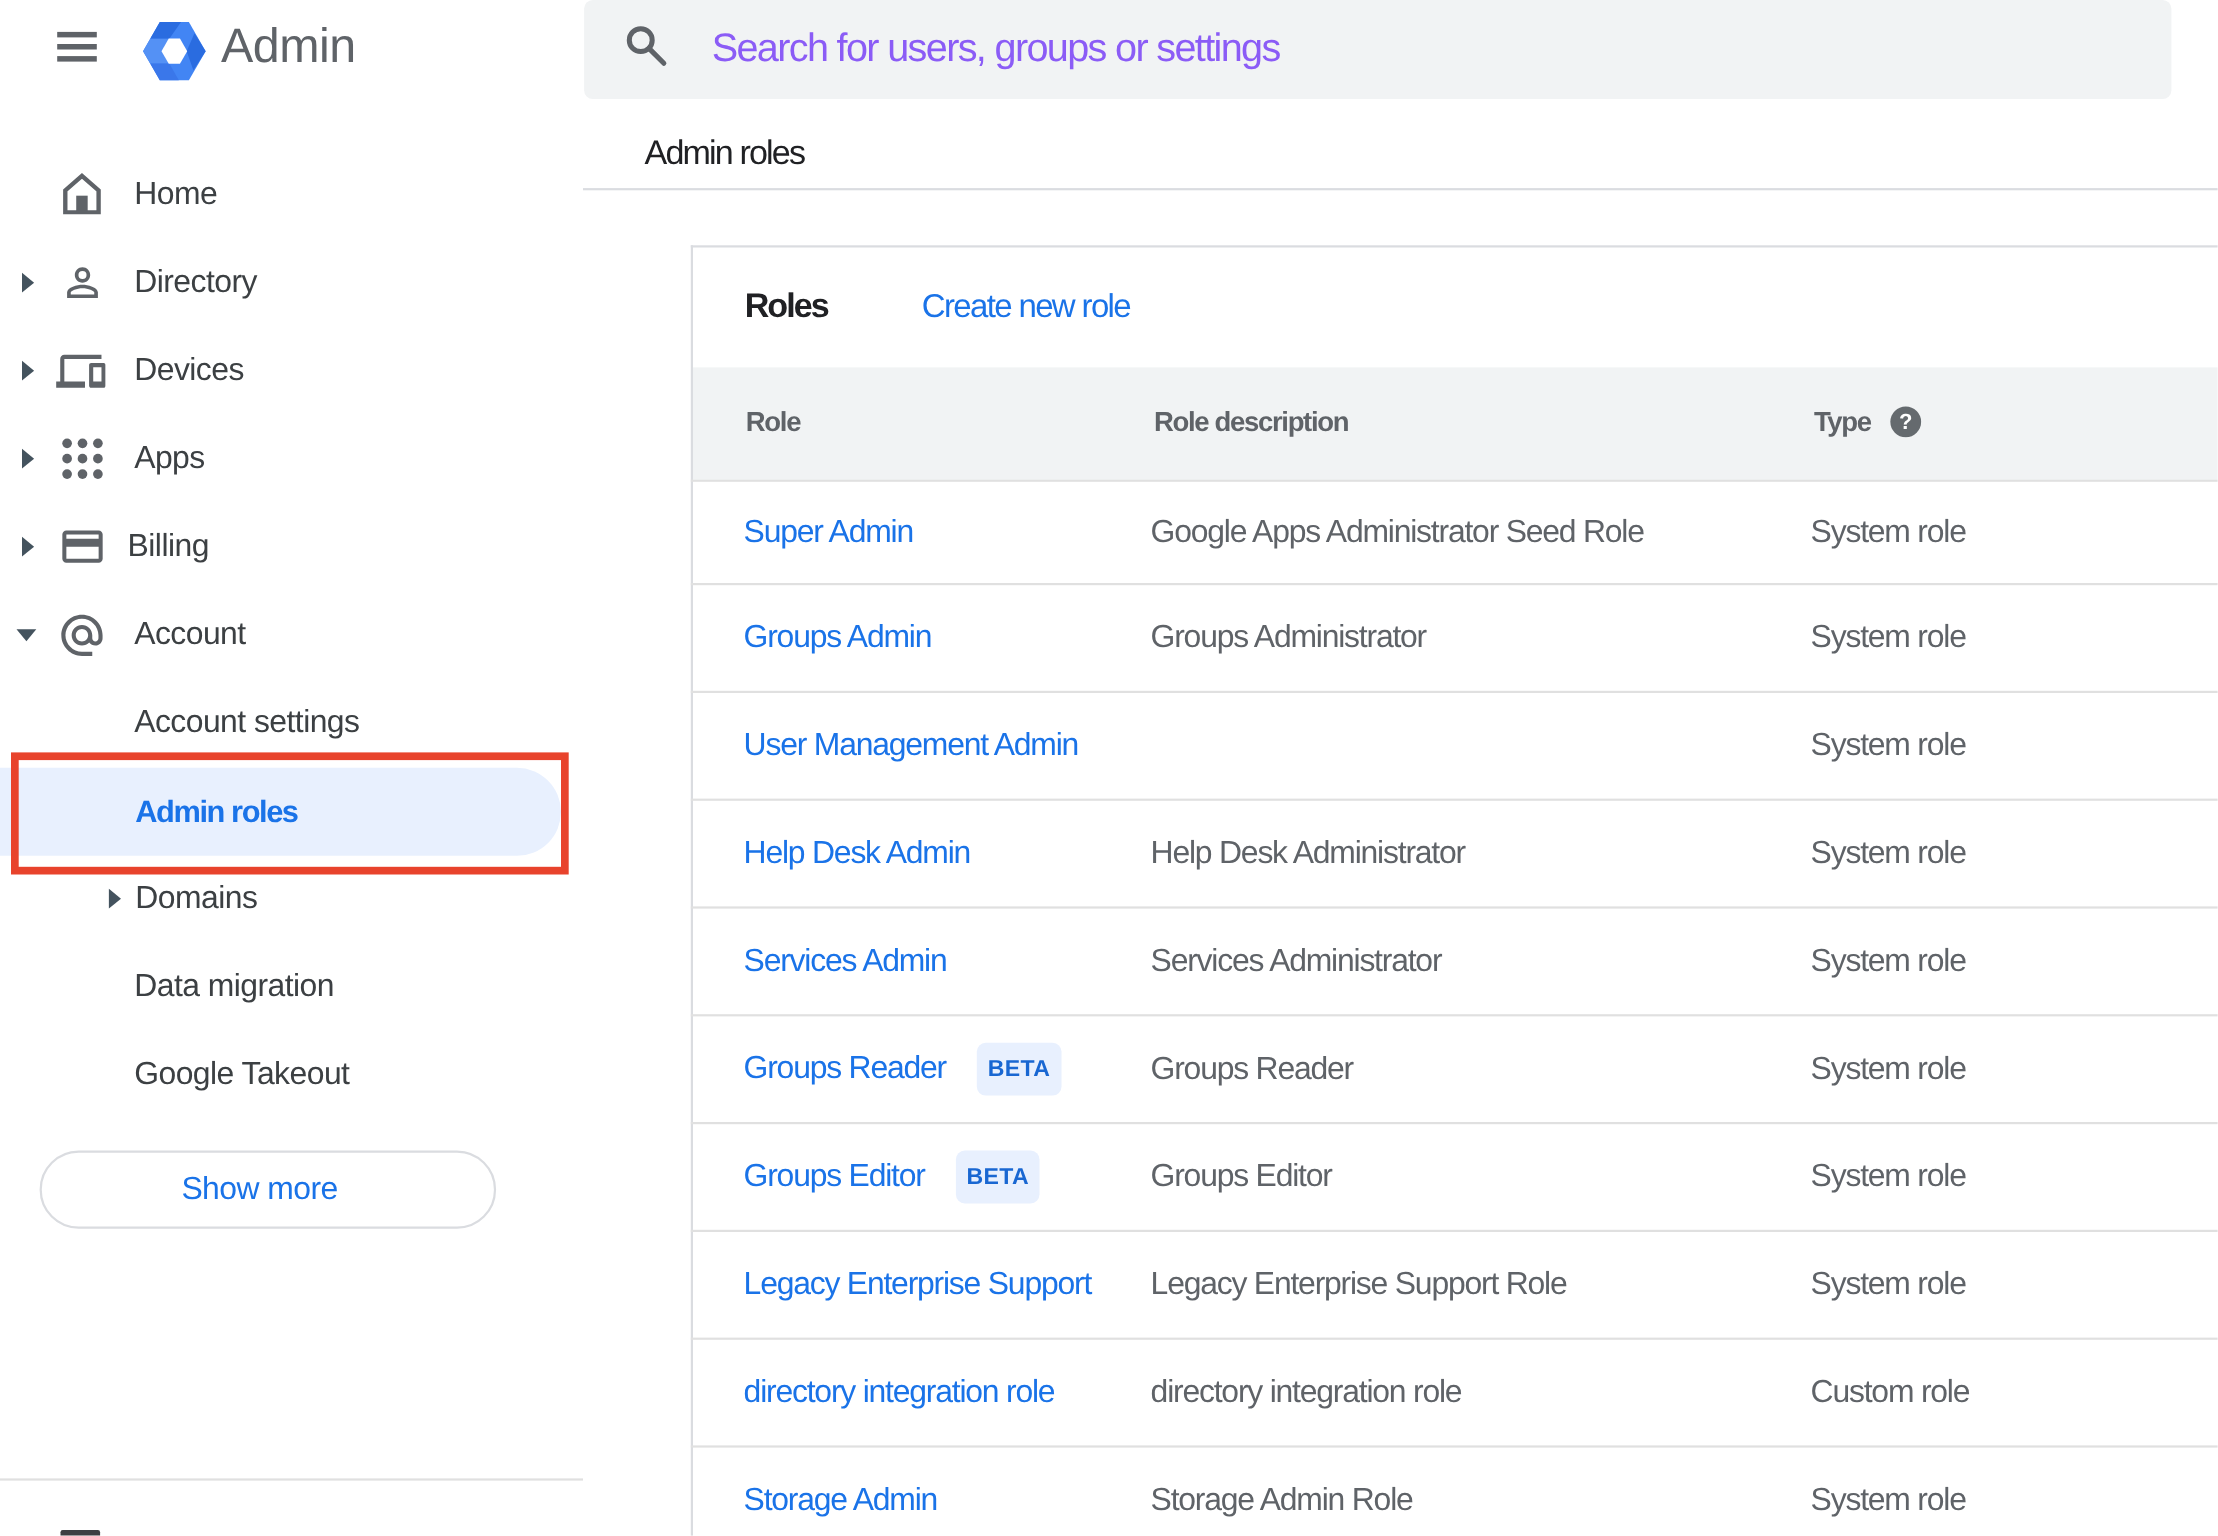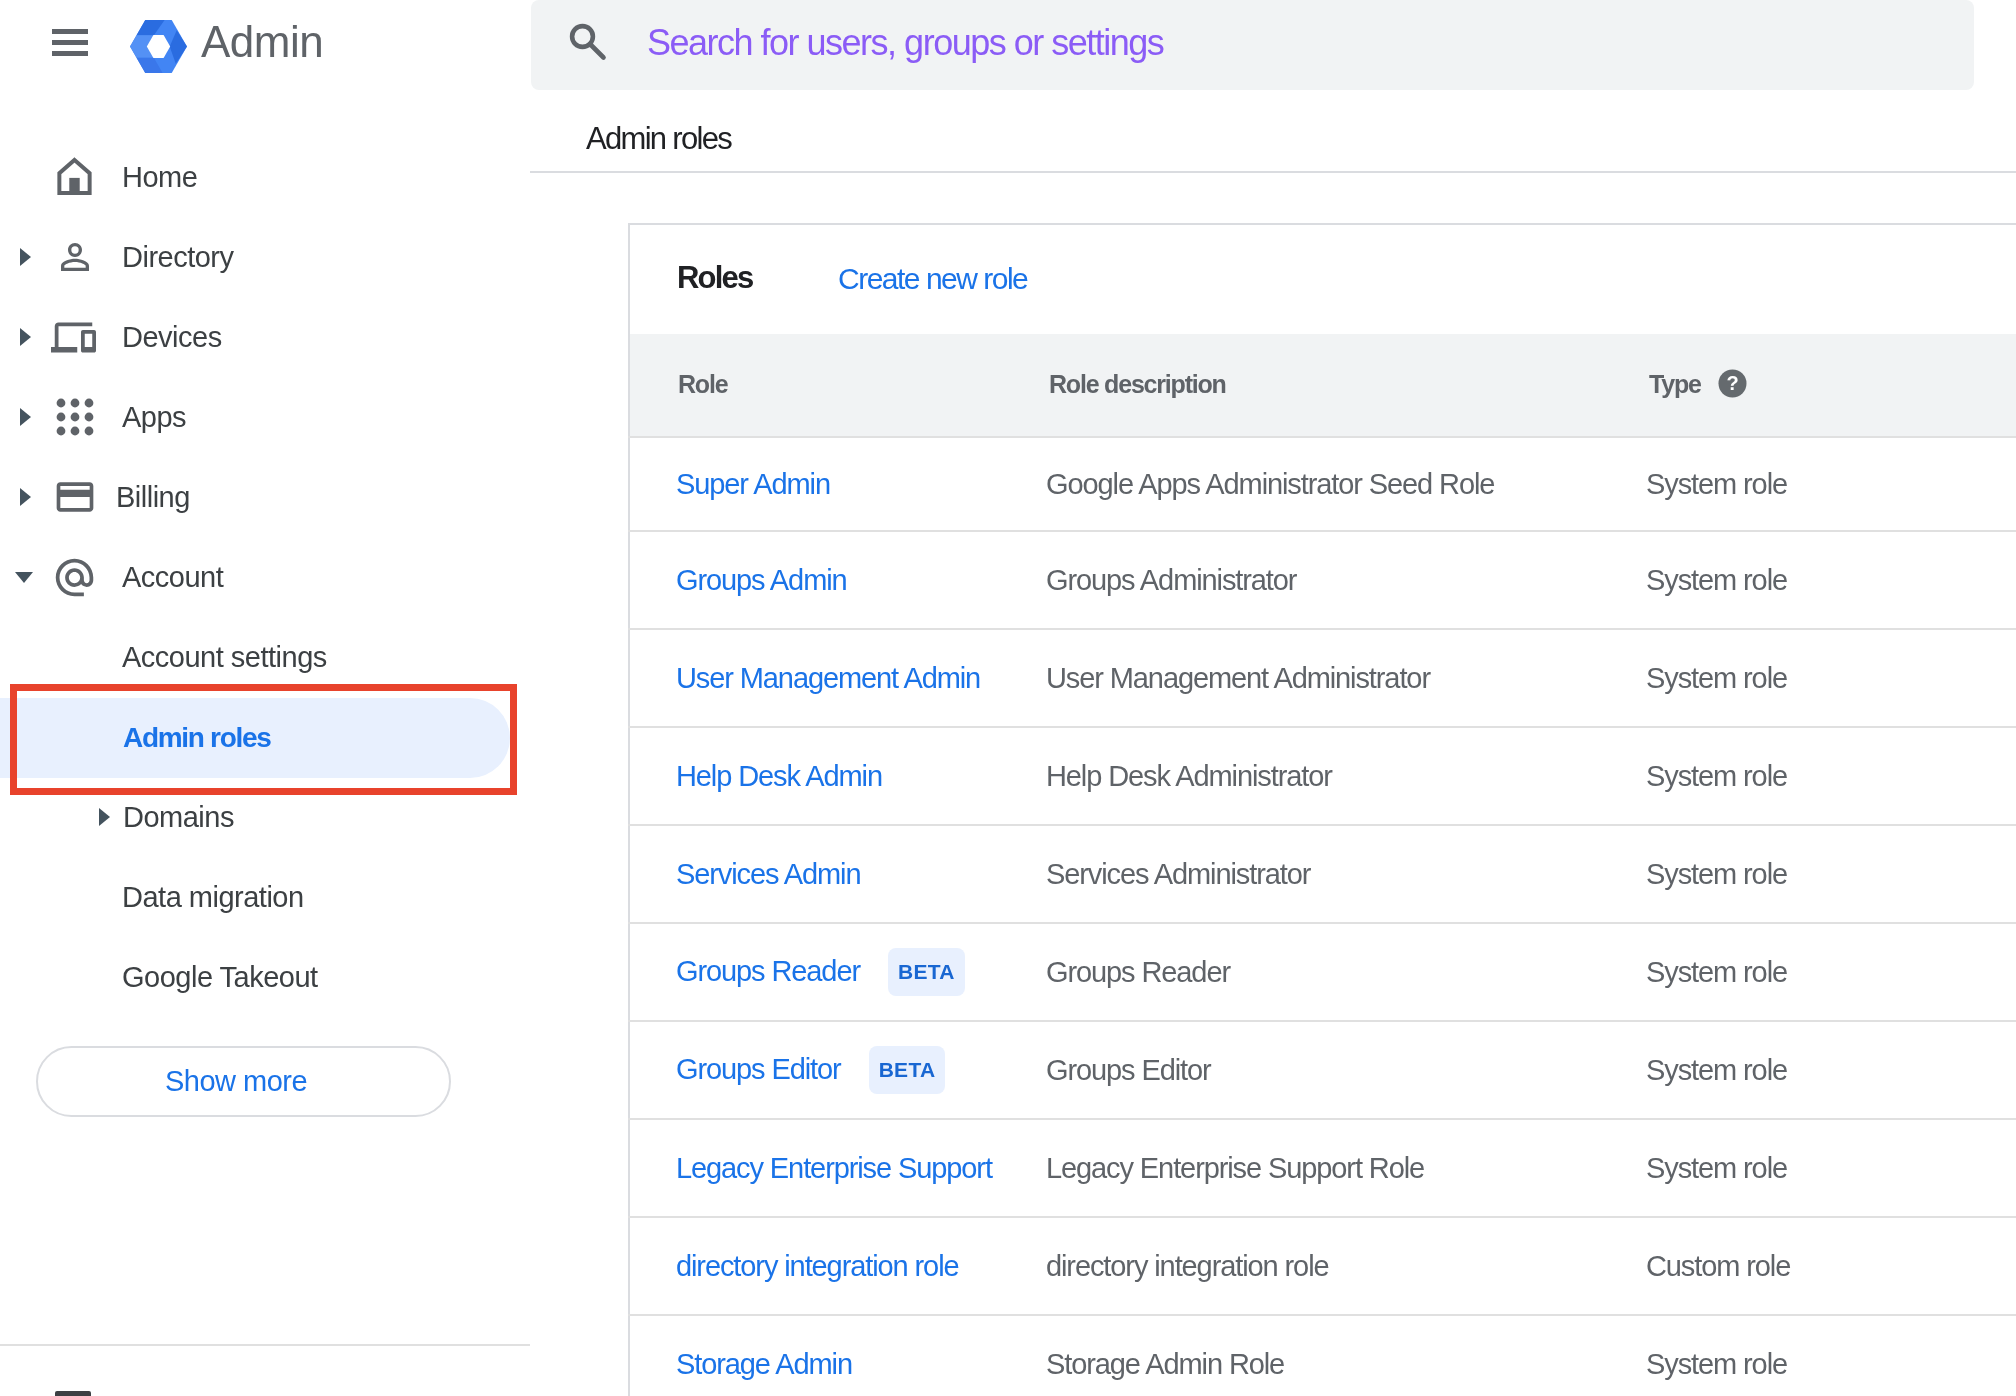--- a/index.html
+++ b/index.html
@@ -126,21 +126,20 @@
     <span class="c2">Google Apps Administrator Seed Role</span>
     <span class="c3">System role</span>
   </div>
 <div class="row" style="top:530px;height:98px">
     <span class="c1">Groups Admin</span>
     <span class="c2">Groups Administrator</span>
     <span class="c3">System role</span>
   </div>
 <div class="row" style="top:628px;height:98px">
     <span class="c1">User Management Admin</span>
-    <span class="c2">User Management Administrator</span>
     <span class="c3">System role</span>
   </div>
 <div class="row" style="top:726px;height:98px">
     <span class="c1">Help Desk Admin</span>
     <span class="c2">Help Desk Administrator</span>
     <span class="c3">System role</span>
   </div>
 <div class="row" style="top:824px;height:98px">
     <span class="c1">Services Admin</span>
     <span class="c2">Services Administrator</span>

